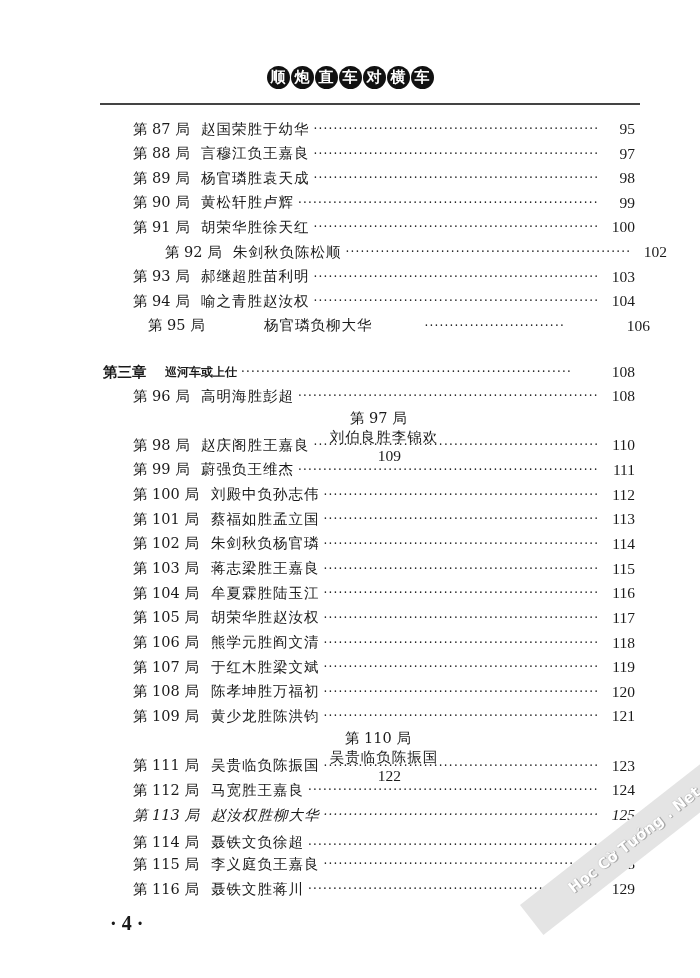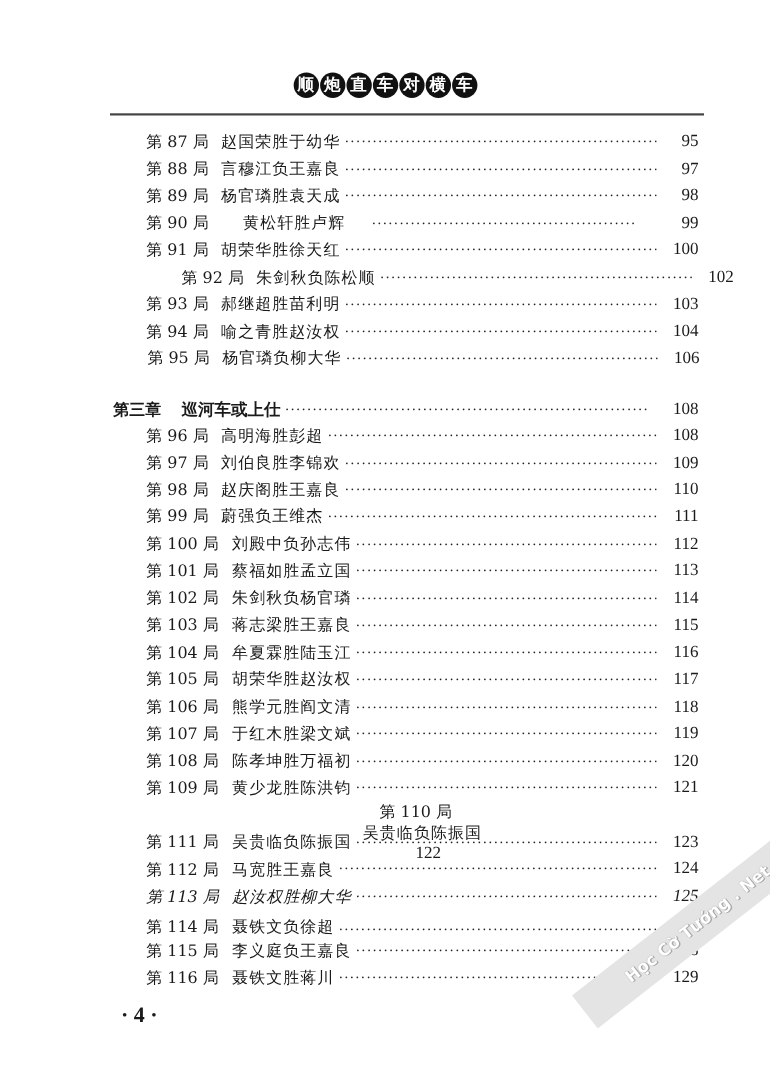--- a/index.html
+++ b/index.html
@@ -26,21 +26,21 @@
   }
   .row .num { display: inline-block; }
   .row .title { display: inline-block; letter-spacing: 1px; }
   .row .dots {
     flex: 1; overflow: hidden; letter-spacing: 1.2px; color: #222; font-size: 12px;
     margin: 0 4px; white-space: nowrap;
   }
   .row .page {
     width: 34px; text-align: right; font-family: "Liberation Serif", serif; font-size: 15.5px;
   }
-  .chapter .title { font-family: Liberation Serif, serif; font-weight: bold; font-size: 15px; letter-spacing: 0; }
+  .chapter .title { font-family: Liberation Serif, serif; font-weight: bold; font-size: 12px; letter-spacing: 0; }
   .chapter .num { font-family: "DejaVu Sans", sans-serif; font-weight: bold; }
   .footer-page {
     position: absolute; top: 912px; left: 110px; font-family: "Liberation Serif", serif;
     font-weight: bold; font-size: 20px;
   }
   .watermark {
     position: absolute; left: 520px; top: 905px; width: 260px; height: 38px;
     background: #e4e4e4; transform: rotate(-38deg); transform-origin: left top;
     color: #fff; font-family: "DejaVu Sans", sans-serif; font-weight: bold; font-size: 15px;
     text-align: center; line-height: 38px;
@@ -73,21 +73,21 @@
       <span class="title">言穆江负王嘉良</span>
       <span class="dots">··································································</span>
       <span class="page">97</span>
     </div>
     <div class="row" style="top: 166.2px; left: 133px; width: 502px;">
       <span class="num" style="width:68px">第 89 局</span>
       <span class="title">杨官璘胜袁天成</span>
       <span class="dots">··································································</span>
       <span class="page">98</span>
     </div>
-    <div class="row" style="top: 190.8px; left: 133px; width: 502px; gap: 20px;">
+    <div class="row" style="top: 190.8px; left: 133px; width: 502px;">
       <span class="num" style="width:68px">第 90 局</span>
       <span class="title">黄松轩胜卢辉</span>
       <span class="dots">··································································</span>
       <span class="page">99</span>
     </div>
     <div class="row" style="top: 215.4px; left: 133px; width: 502px;">
       <span class="num" style="width:68px">第 91 局</span>
       <span class="title">胡荣华胜徐天红</span>
       <span class="dots">··································································</span>
       <span class="page">100</span>
@@ -103,39 +103,39 @@
       <span class="title">郝继超胜苗利明</span>
       <span class="dots">··································································</span>
       <span class="page">103</span>
     </div>
     <div class="row" style="top: 289.2px; left: 133px; width: 502px;">
       <span class="num" style="width:68px">第 94 局</span>
       <span class="title">喻之青胜赵汝权</span>
       <span class="dots">··································································</span>
       <span class="page">104</span>
     </div>
-    <div class="row" style="top: 313.8px; left: 134px; width: 502px;">
+    <div class="row" style="top: 313.8px; left: 148px; width: 502px; gap: 48px;">
       <span class="num" style="width:68px">第 95 局</span>
       <span class="title">杨官璘负柳大华</span>
       <span class="dots">··································································</span>
       <span class="page">106</span>
     </div>
     <div class="row chapter" style="top: 360px; left: 103px; width: 532px;">
       <span class="num" style="width:62px">第三章</span>
       <span class="title">巡河车或上仕</span>
       <span class="dots">··································································</span>
       <span class="page">108</span>
     </div>
     <div class="row" style="top: 384px; left: 133px; width: 502px;">
       <span class="num" style="width:68px">第 96 局</span>
       <span class="title">高明海胜彭超</span>
       <span class="dots">··································································</span>
       <span class="page">108</span>
     </div>
-    <div class="row" style="top: 408.65px; left: 133px; width: 502px;">
+    <div class="row" style="top: 408.65px; left: 133px; width: 502px; flex-direction: column;">
       <span class="num" style="width:68px">第 97 局</span>
       <span class="title">刘伯良胜李锦欢</span>
       <span class="dots">··································································</span>
       <span class="page">109</span>
     </div>
     <div class="row" style="top: 433.3px; left: 133px; width: 502px;">
       <span class="num" style="width:68px">第 98 局</span>
       <span class="title">赵庆阁胜王嘉良</span>
       <span class="dots">··································································</span>
       <span class="page">110</span>

